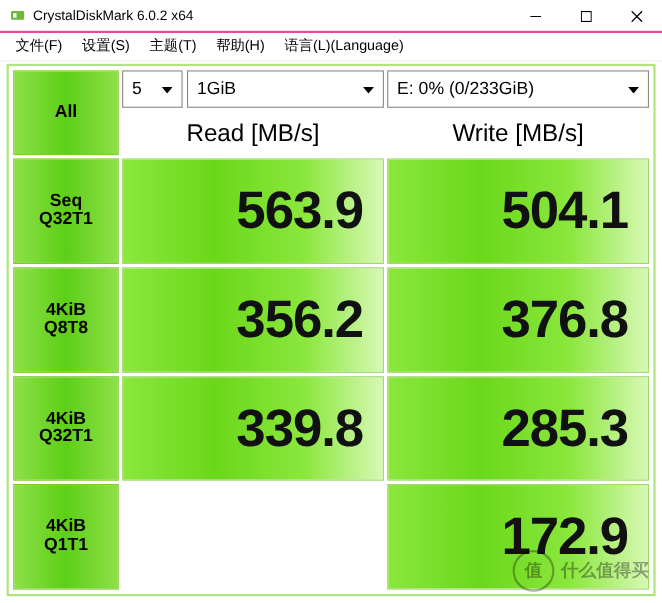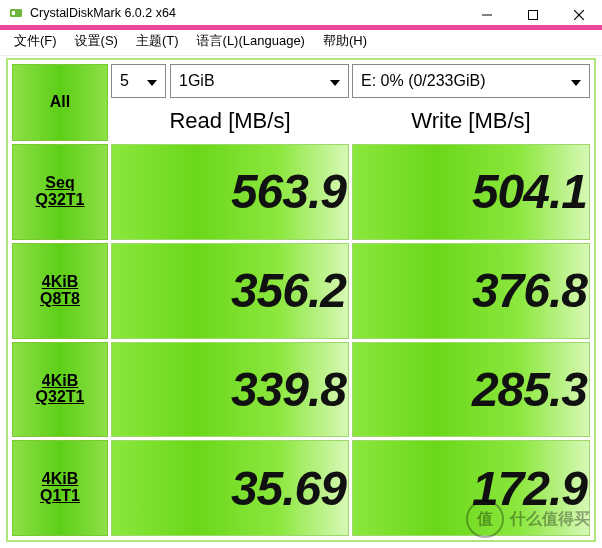--- a/index.html
+++ b/index.html
@@ -8,21 +8,21 @@
     font-family: "Segoe UI", Tahoma, Arial, sans-serif;
     background: #fff;
     width: 602px;
     height: 548px;
     overflow: hidden;
   }
   .titlebar {
     height: 30px;
     display: flex;
     align-items: center;
-    border-bottom: 5px solid #ec4899;
+    border-bottom: 2px solid #ec4899;
     background: #fff;
     position: relative;
   }
   .titlebar .app-icon {
     width: 16px; height: 16px;
     margin: 0 6px 0 8px;
   }
   .titlebar .title {
     font-size: 12.5px;
     color: #000;
@@ -86,21 +86,21 @@
     display: flex;
     flex-direction: column;
     align-items: center;
     justify-content: center;
     color: #000;
     font-weight: bold;
     text-align: center;
     line-height: 1.05;
   }
   .gbtn.all { font-size: 16px; }
-  .gbtn.test { font-size: 16px; text-decoration: underline; }
+  .gbtn.test { font-size: 16px; }
   .gbtn .l1 { }
   .gbtn .l2 { }
   
   .selects {
     grid-row: 1; grid-column: 2;
     display: flex;
     gap: 4px;
   }
   .selects2 {
     grid-row: 1; grid-column: 3;
@@ -132,28 +132,27 @@
     font-weight: normal;
     color: #000;
   }
   
   .valcell {
     background: linear-gradient(to right, #8be73d 0%, #6ad81a 35%, #8be73d 70%, #d7f8b5 100%);
     border: 1px solid #9fd86a;
     display: flex;
     align-items: center;
     justify-content: flex-end;
-    padding: 0 2px 0 6px;
+    padding: 0 18px 0 6px;
     font-family: Arial, sans-serif;
     font-size: 48px;
     font-weight: 900;
     color: #111;
     letter-spacing: -1px;
     overflow: hidden;
-    font-style: italic;
   }
   
   .watermark {
     position: absolute;
     right: 12px;
     bottom: 10px;
     display: flex;
     align-items: center;
     gap: 6px;
     color: rgba(0,0,0,0.35);
@@ -199,22 +198,22 @@
           <line x1="10" y1="0" x2="0" y2="10" stroke="#000" stroke-width="1.2"></line>
         </svg>
     </div>
   </div>
 </div>
 
 <div class="menubar">
   <span class="menu-item">文件(F)</span>
   <span class="menu-item">设置(S)</span>
   <span class="menu-item">主题(T)</span>
+  <span class="menu-item">帮助(H)</span>
   <span class="menu-item">语言(L)(Language)</span>
-  <span class="menu-item">帮助(H)</span>
 </div>
 
 <div class="client">
   <div class="grid">
 
     <div class="gbtn all all-btn">
       <span>All</span>
     </div>
 
     <div class="selects">
@@ -268,21 +267,20 @@
       <span class="l1">4KiB</span>
       <span class="l2">Q32T1</span>
     </div>
     <div class="valcell" style="grid-row:5;grid-column:2">339.8</div>
     <div class="valcell" style="grid-row:5;grid-column:3">285.3</div>
 
     <div class="gbtn test" style="grid-row:6;grid-column:1">
       <span class="l1">4KiB</span>
       <span class="l2">Q1T1</span>
     </div>
-    <div class="valcell" style="grid-row:6;grid-column:2">35.69</div>
     <div class="valcell" style="grid-row:6;grid-column:3">172.9</div>
   </div>
 </div>
 
 <div class="watermark">
   <div class="wm-circle">值</div>
   <span>什么值得买</span>
 </div>
 
 </body></html>

